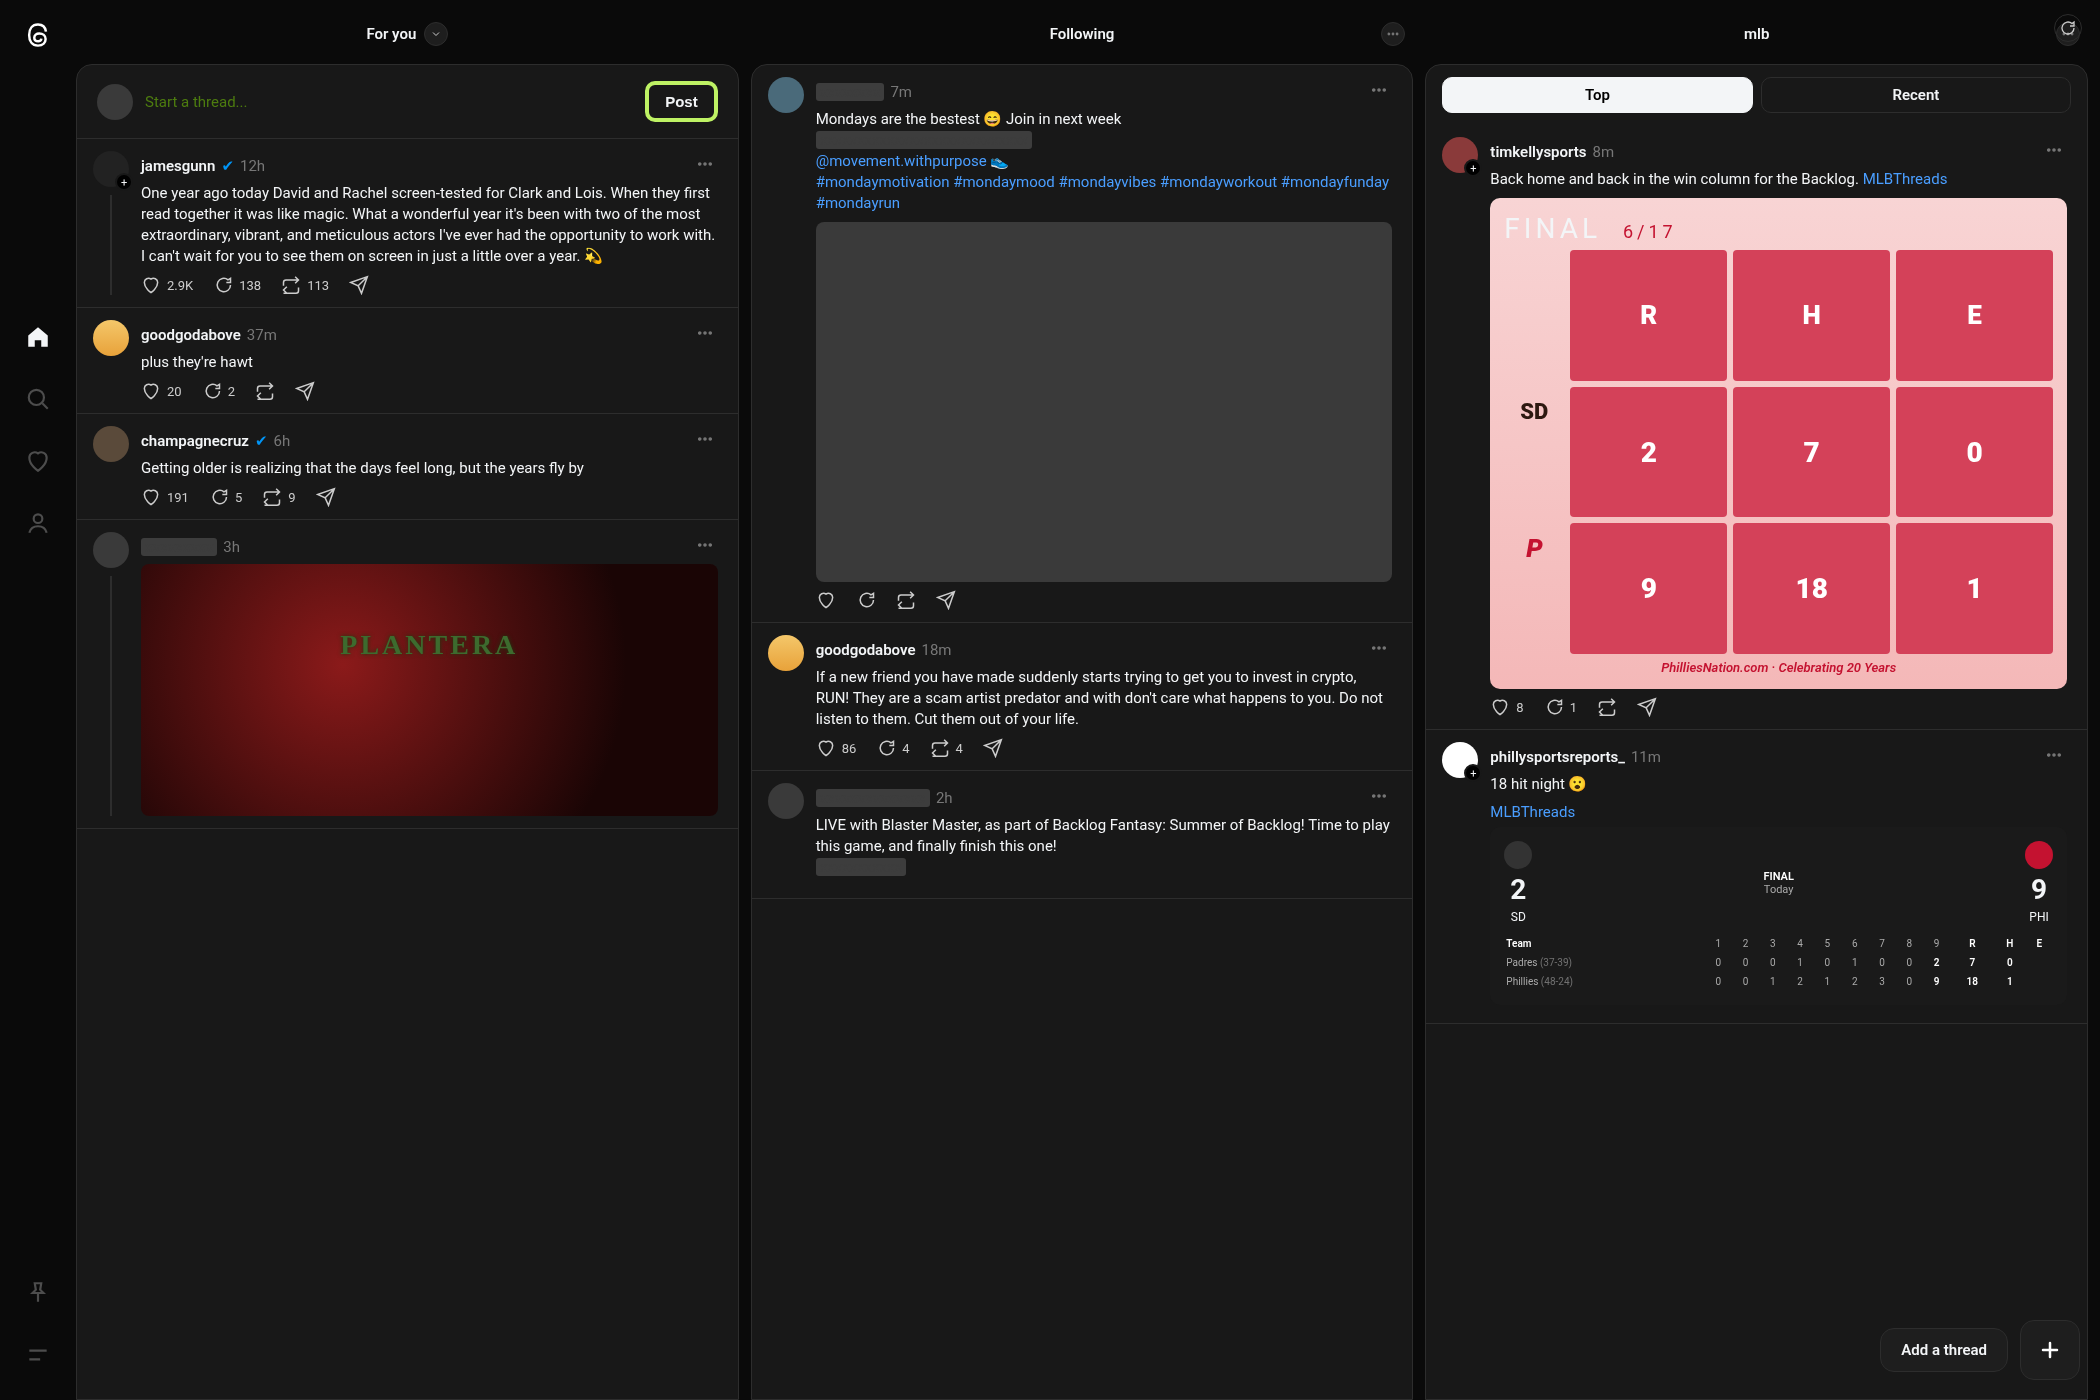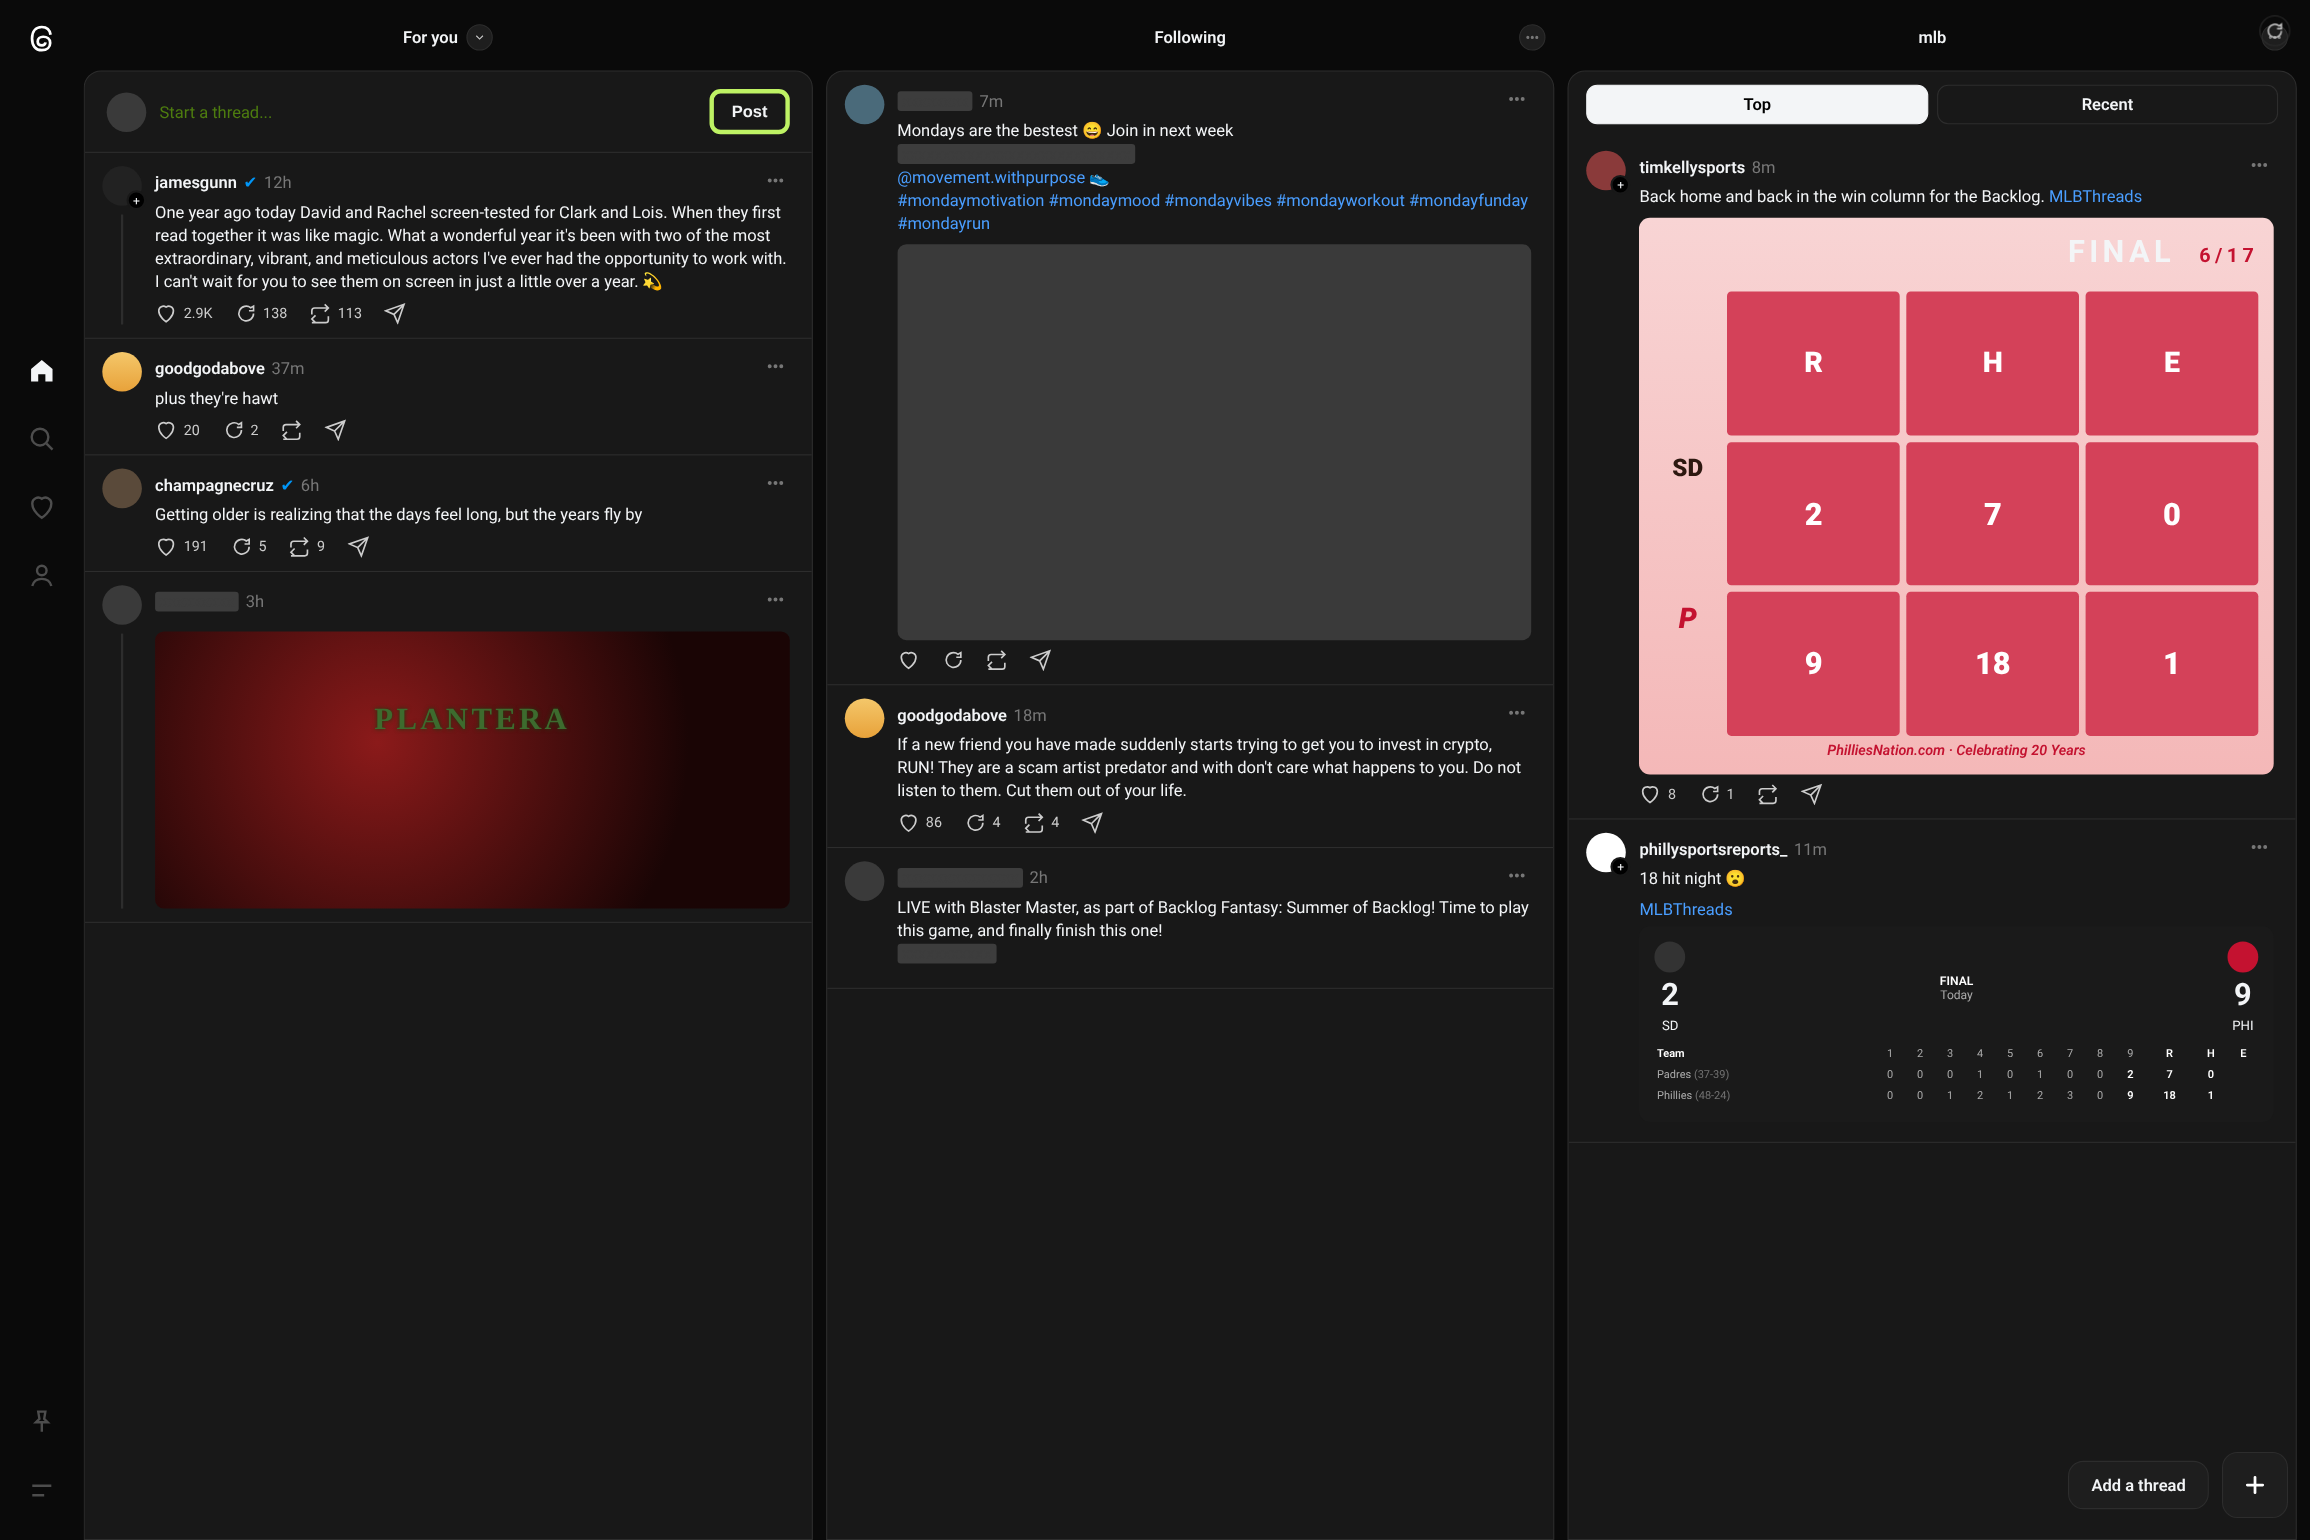--- a/index.html
+++ b/index.html
@@ -197,25 +197,25 @@
 }
 .score-card {
   border-radius: 10px;
   padding: 14px;
   margin: 6px 0;
   position: relative;
   overflow: hidden;
 }
 .score-pink { background: linear-gradient(180deg, #f8d4d4, #f4b8b8); }
 .score-final {
-  text-align: right;
-  font-weight: 700;
+  text-align: left;
+  font-weight: 400;
   font-size: 28px;
   letter-spacing: 4px;
-  margin-bottom: 20px;
+  margin-bottom: 5px;
 }
 .score-final .red { color: #c41230; }
 .score-final .date { font-size: 18px; }
 .score-grid { display: grid; grid-template-columns: 60px repeat(3, 1fr); gap: 6px; }
 .score-cell {
   background: #d44159;
   color: #fff;
   display: flex; align-items: center; justify-content: center;
   font-weight: 900;
   font-size: 28px;
@@ -289,21 +289,21 @@
   border: 1px solid #2d2d2d;
   border-radius: 14px;
   display: flex; align-items: center; justify-content: center;
   cursor: pointer;
 }
 .plantera-img {
   width: 100%;
   aspect-ratio: 16/7;
   background: radial-gradient(circle at 35% 40%, #8b1a1a, #1a0505 70%);
   border-radius: 8px;
-  margin-top: 12px;
+  margin-top: 2px;
   position: relative;
   overflow: hidden;
 }
 .plantera-text {
   position: absolute;
   top: 32%; left: 50%;
   transform: translate(-50%, -50%);
   font-family: serif;
   font-weight: 900;
   font-size: 28px;

